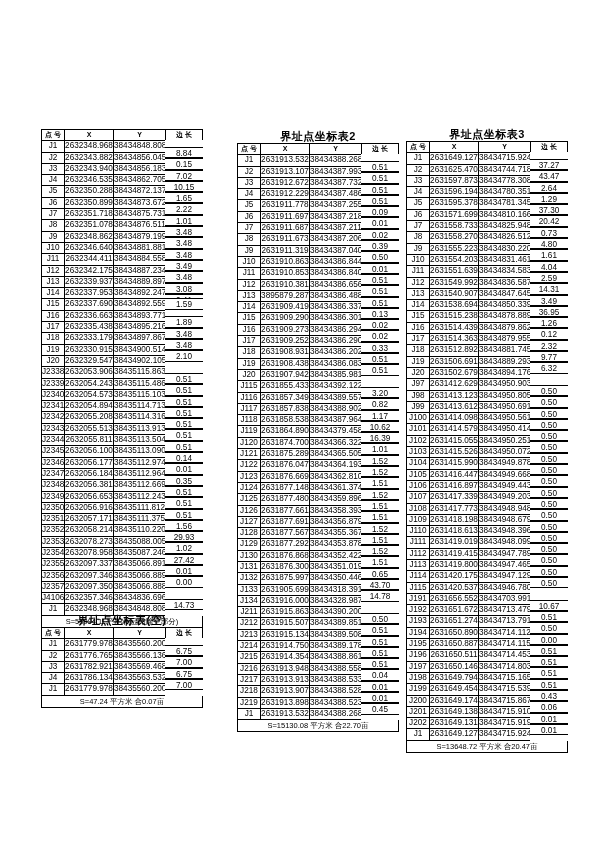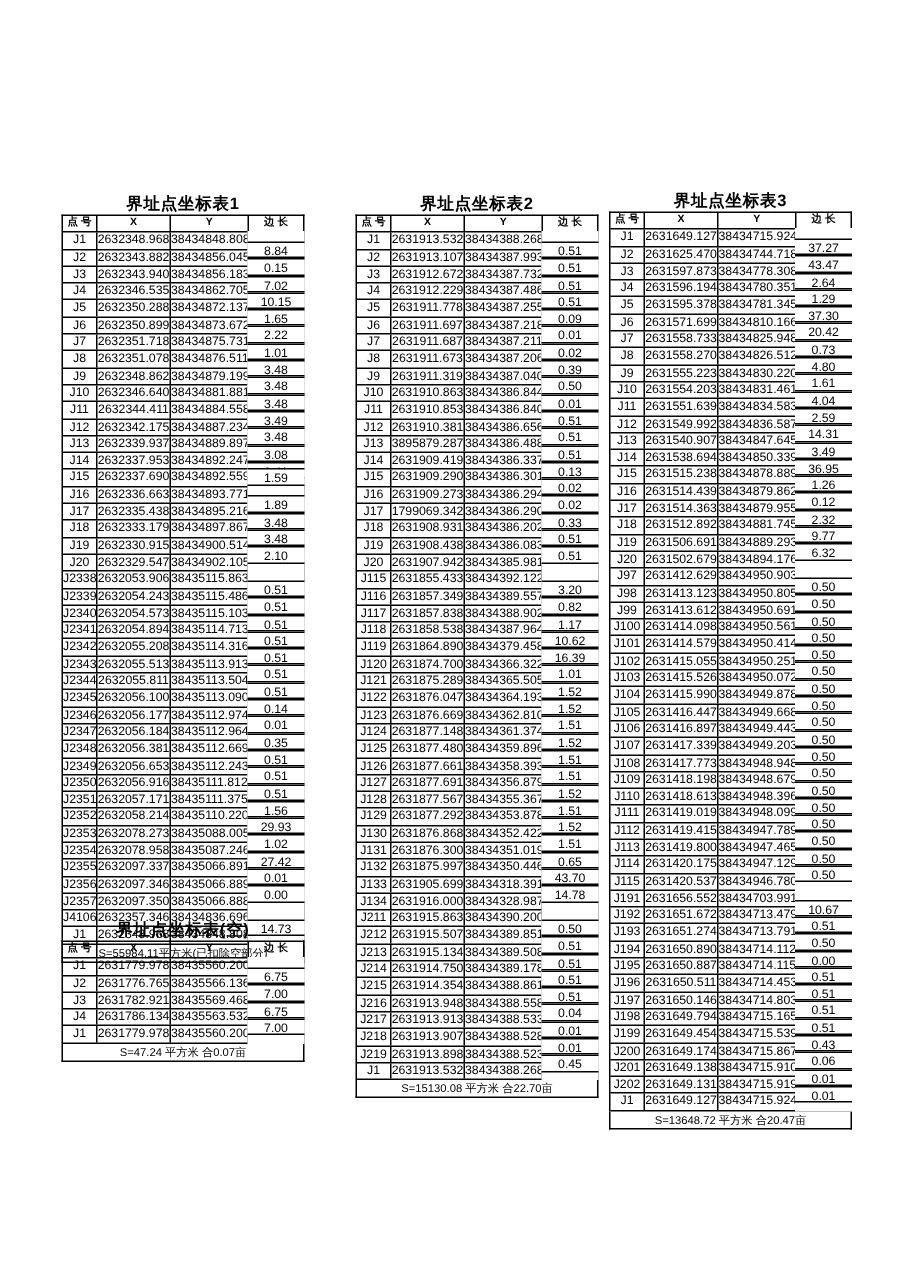--- a/index.html
+++ b/index.html
@@ -18,21 +18,20 @@
   .row .c-len { border-right: none; }
   .len { position: absolute; left: 0; right: 0; height: 11.3px; font-size: 8.2px; line-height: 11px; text-align: center; border-top: 1px solid #000; border-bottom: 1px solid #000; box-sizing: border-box; background: #fff; }
   .foot { border: 1px solid #000; border-top: none; height: 11px; font-size: 7.5px; line-height: 11px; text-align: center; }
   .rowsbox { position: relative; }
   .lenbox { position: absolute; top: 0; bottom: 0; right: 0; width: 38px; background: #fff; }
 </style>
 </head>
 <body>
 
 <div class="tbl" id="t0" style="left:41px; top:129px; width:162px;">
-    <div class="title">界址点坐标表1</div>
     <div class="rowsbox">
       <div class="grid">
         <div class="hdr">
       <div class="c-pt">点 号</div>
       <div class="c-x">X</div>
       <div class="c-y">Y</div>
       <div class="c-len">边 长</div>
     </div>
         <div class="row">
       <div class="c-pt">J1</div>
@@ -482,21 +481,21 @@
       <div class="c-len"></div>
     </div>
         <div class="row">
       <div class="c-pt">J16</div>
       <div class="c-x">2631909.273</div>
       <div class="c-y">38434386.294</div>
       <div class="c-len"></div>
     </div>
         <div class="row">
       <div class="c-pt">J17</div>
-      <div class="c-x">1799069.342</div>
+      <div class="c-x">2631909.252</div>
       <div class="c-y">38434386.290</div>
       <div class="c-len"></div>
     </div>
         <div class="row">
       <div class="c-pt">J18</div>
       <div class="c-x">2631908.931</div>
       <div class="c-y">38434386.202</div>
       <div class="c-len"></div>
     </div>
         <div class="row">

